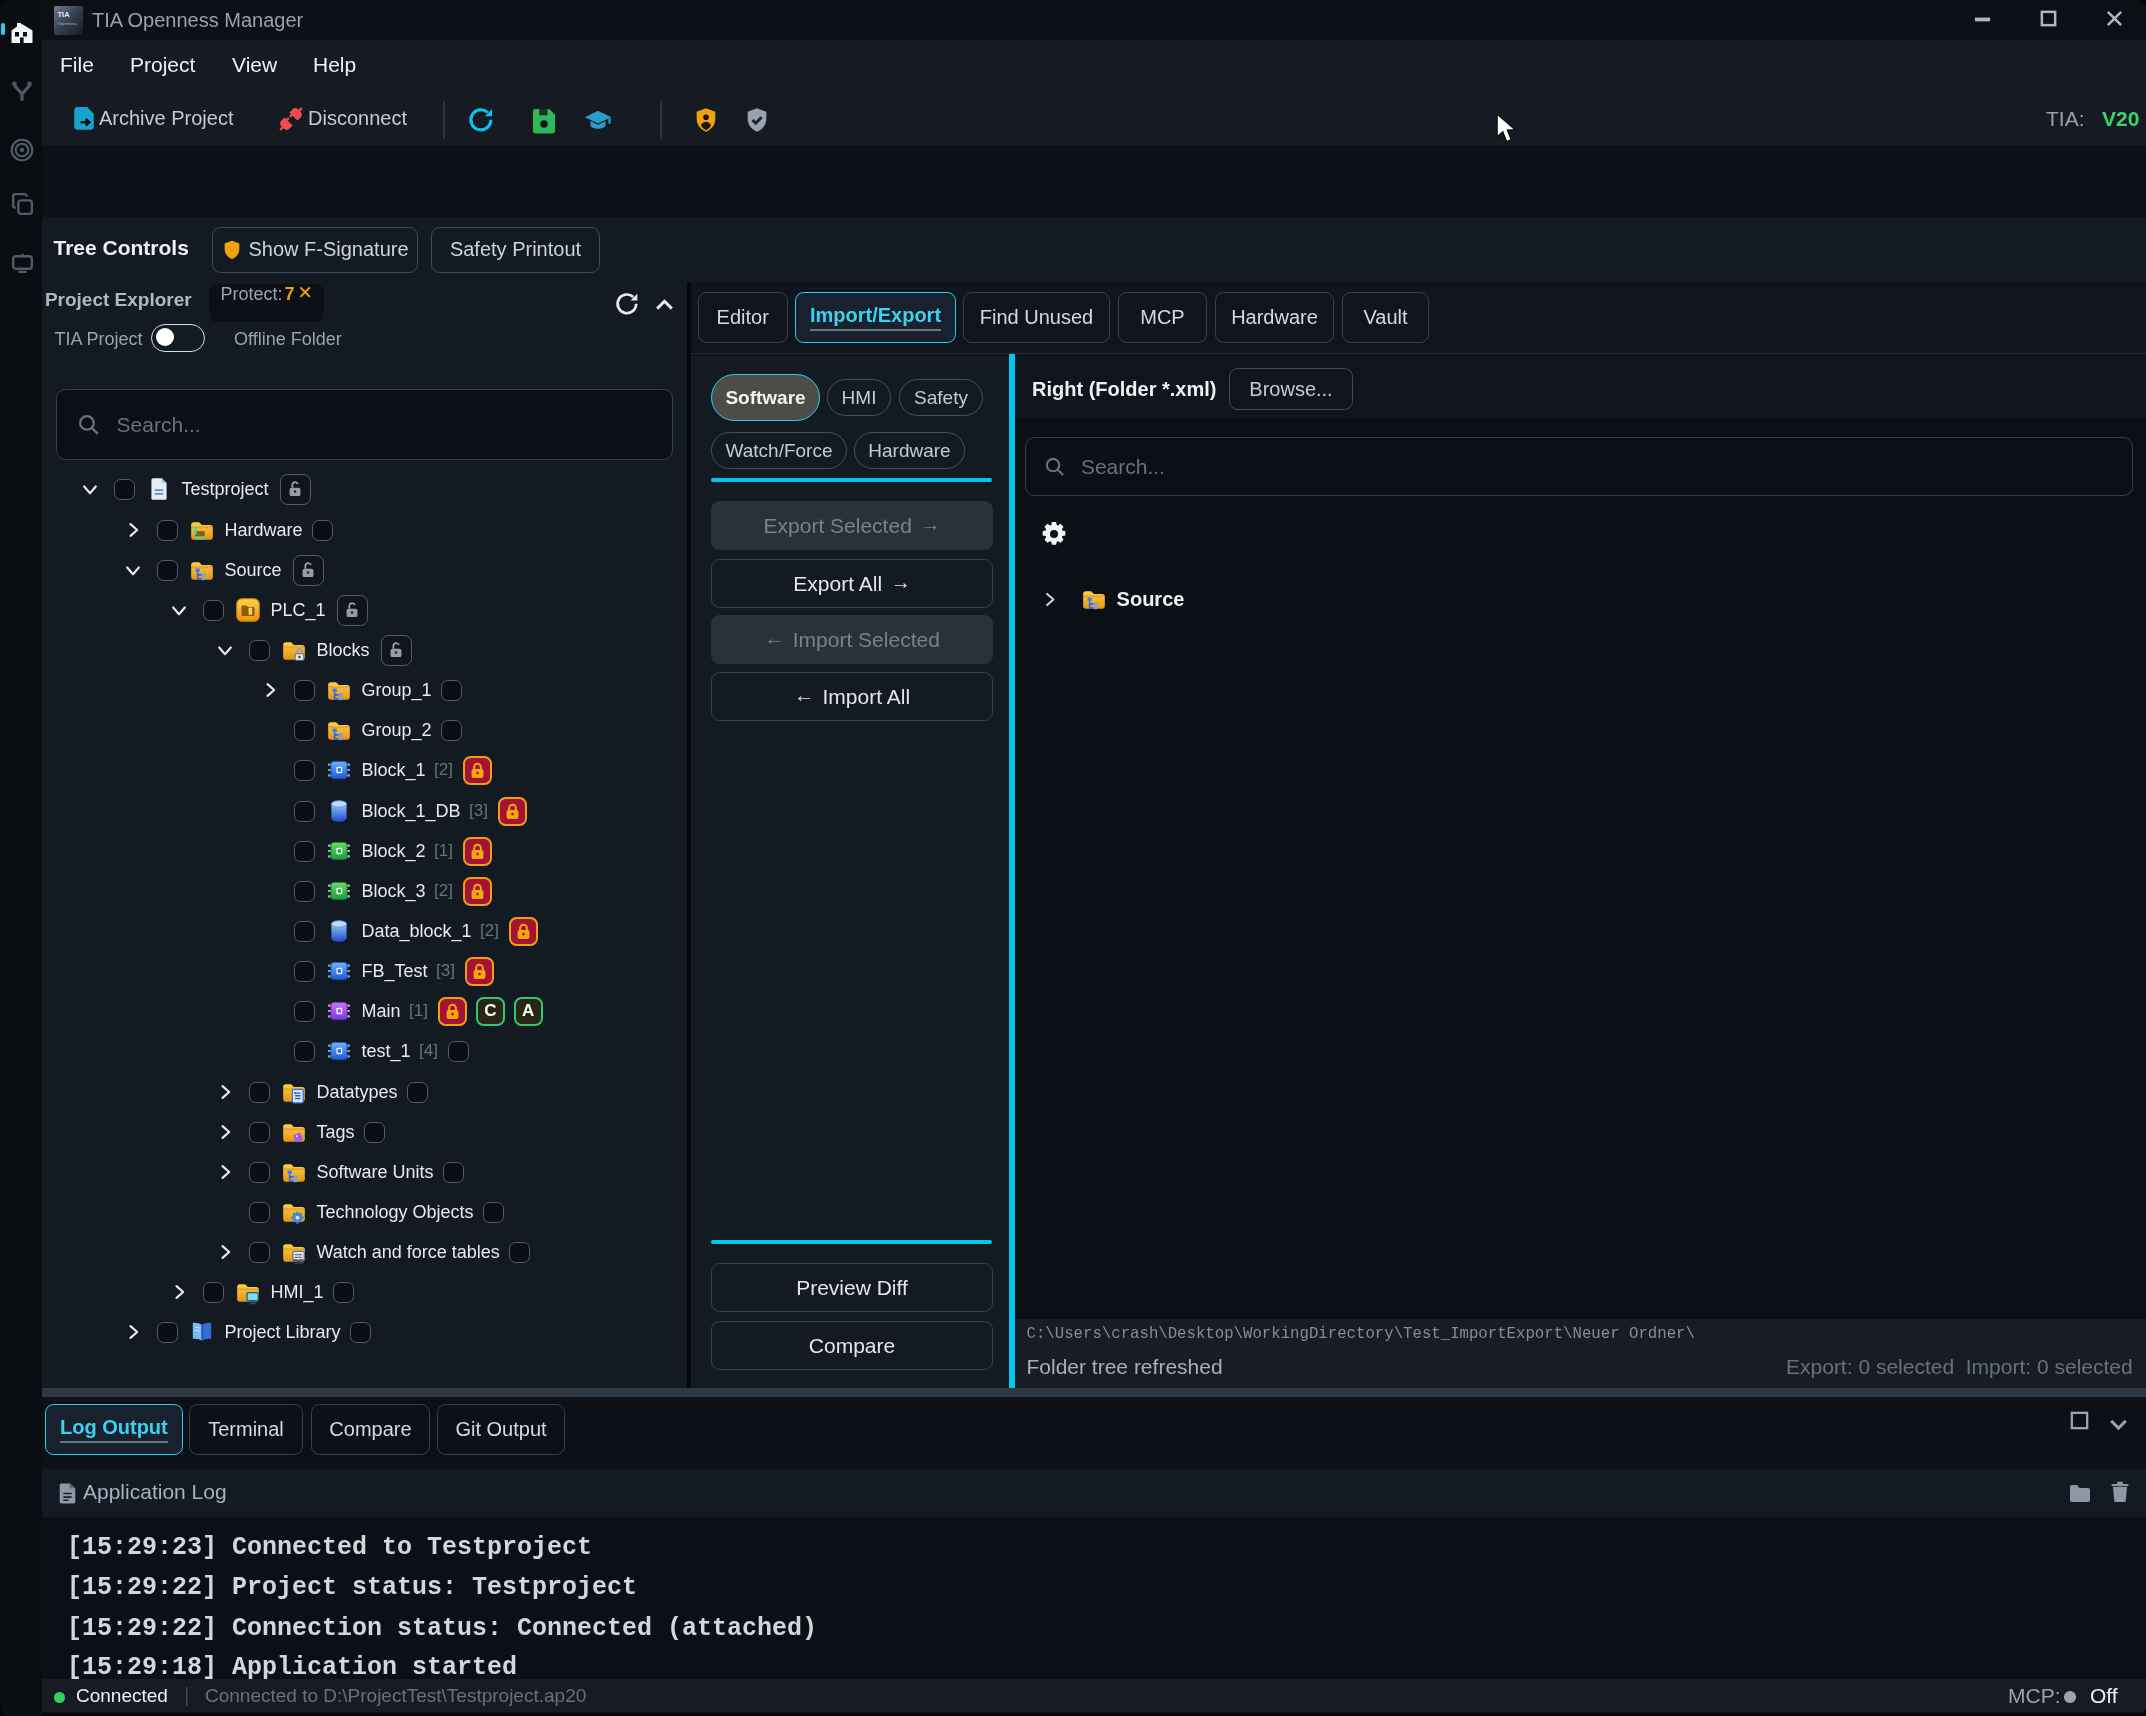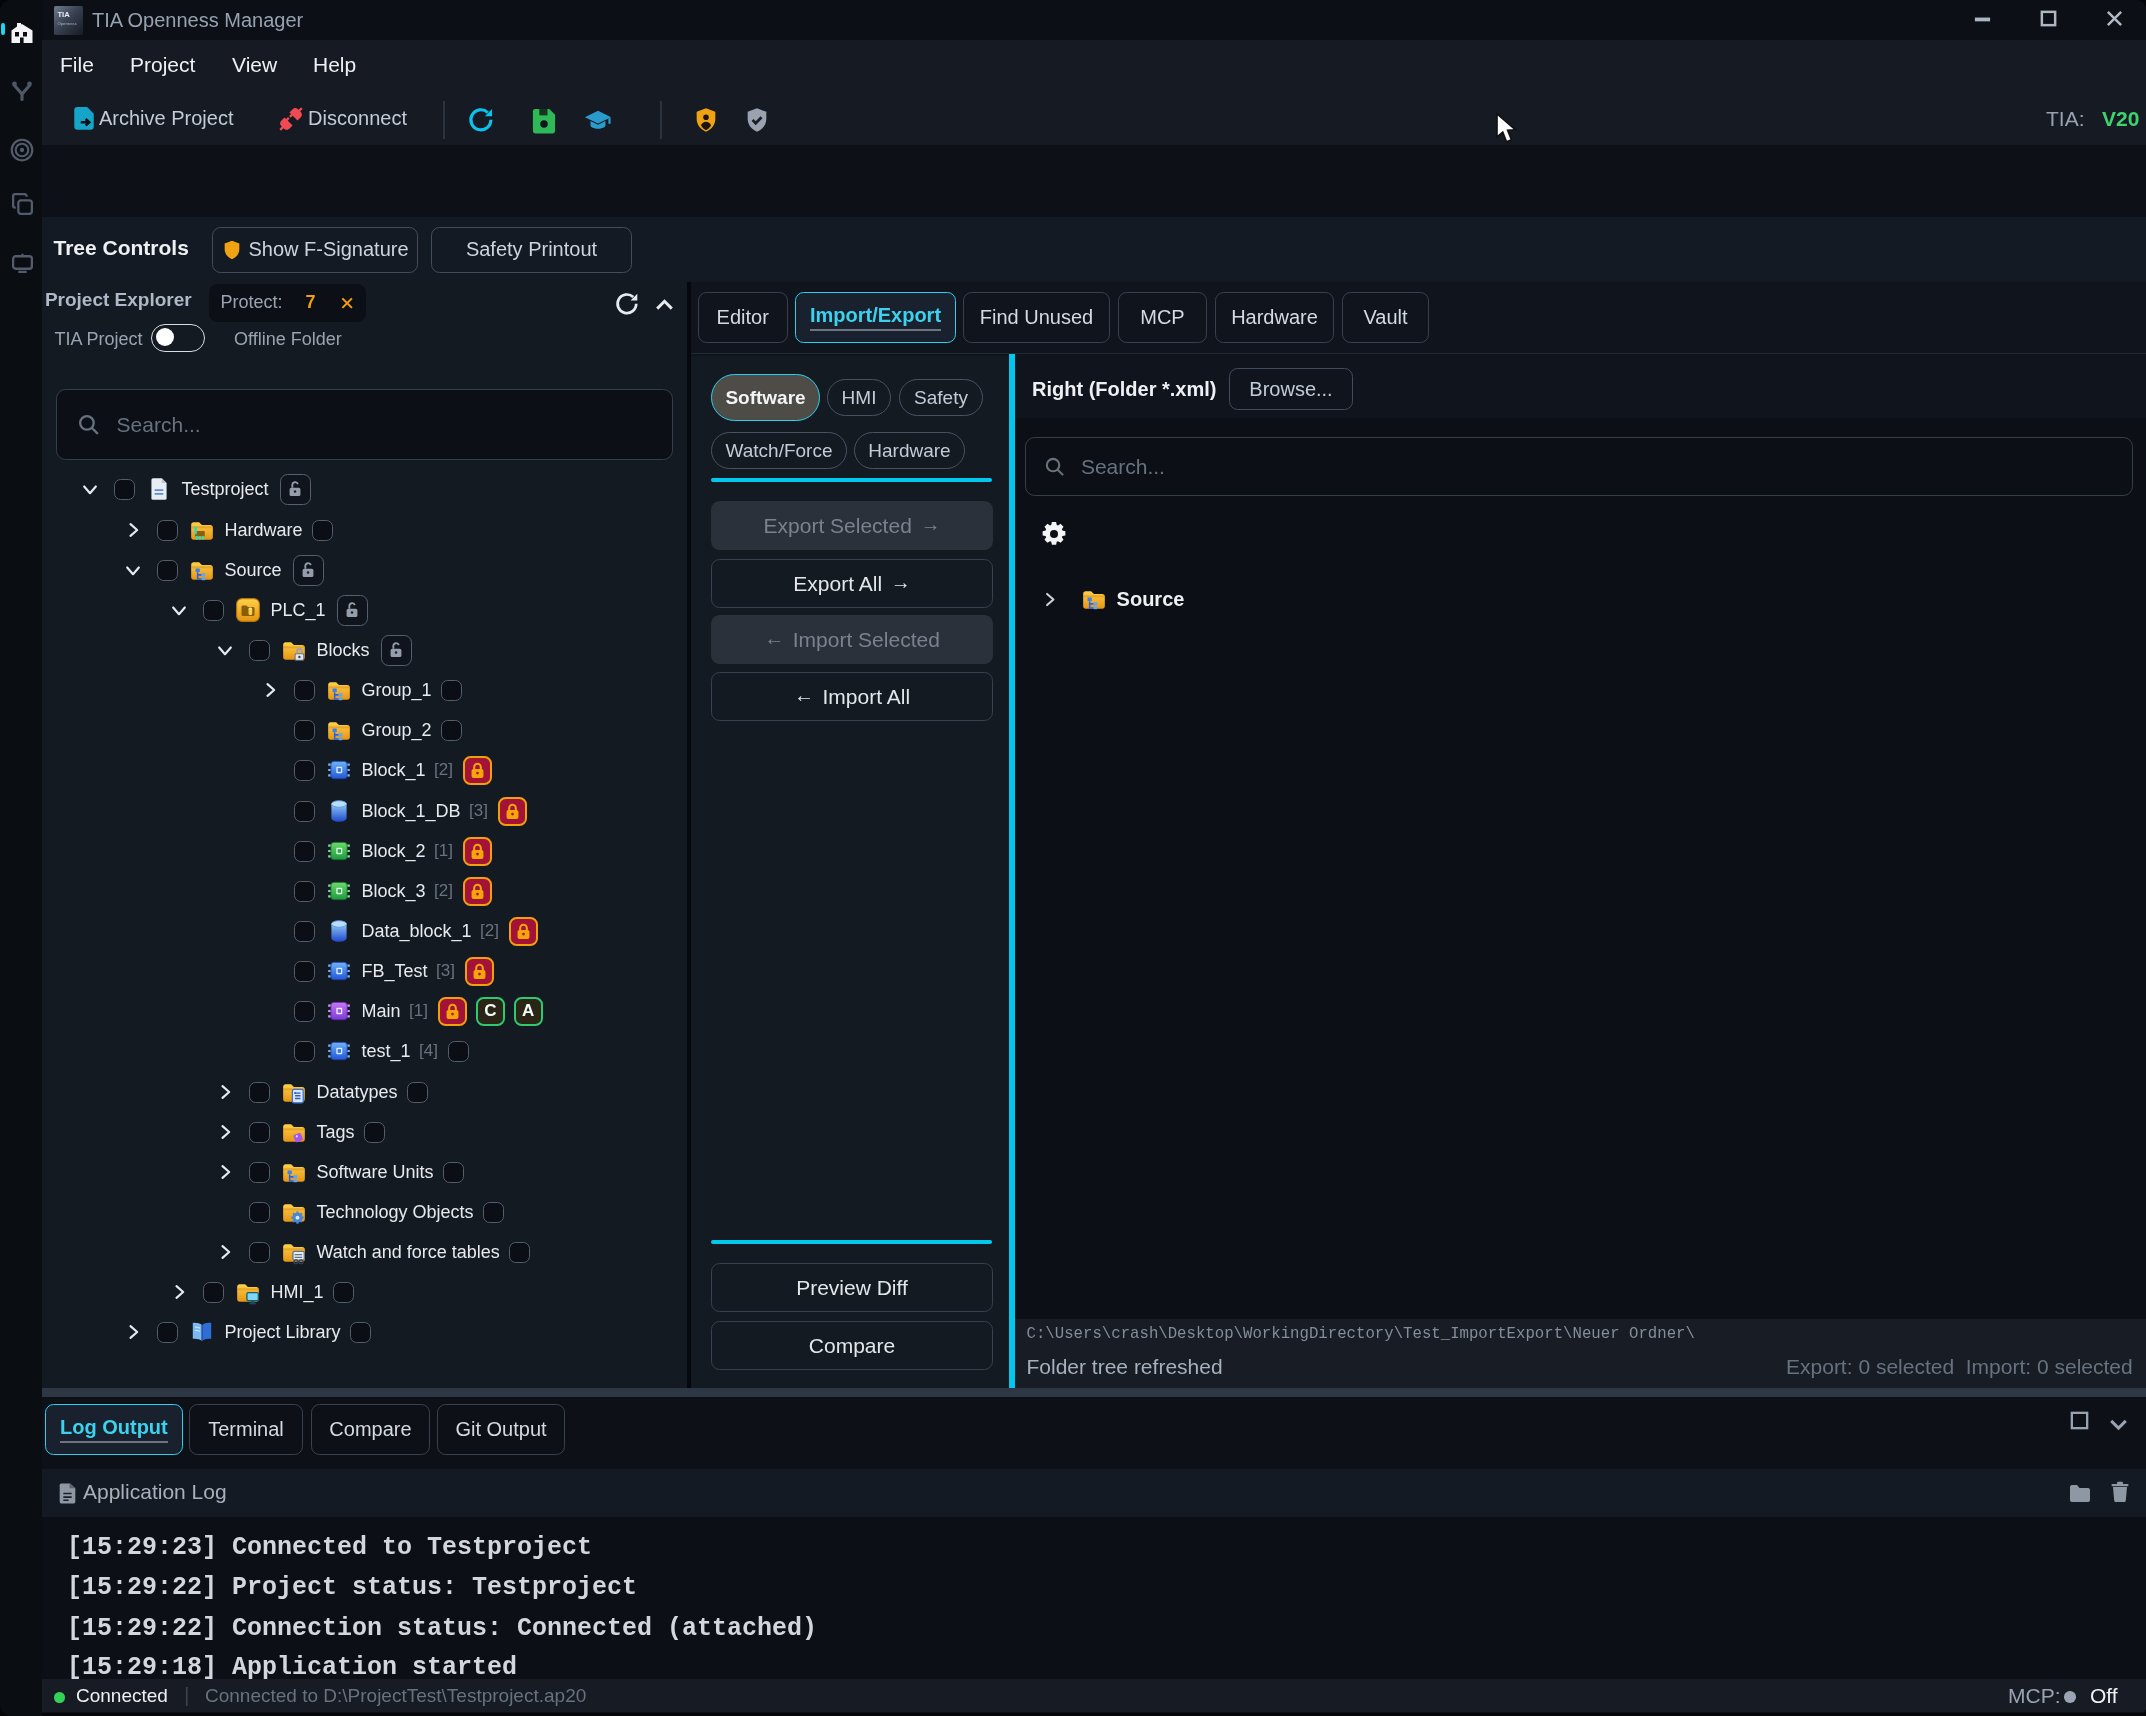--- a/index.html
+++ b/index.html
@@ -300,26 +300,26 @@
     <div class="abs" style="left:2004px;top:13.4px;font-size:21px;color:#97a1af">TIA:&nbsp;&nbsp; <span style="color:#3fd370;font-weight:bold">V20</span></div>
   </div>
   <div id="treectl">
     <div class="abs" style="left:11.5px;top:19px;font-size:21px;font-weight:bold;color:#eef1f4">Tree Controls</div>
     <div class="abs btn" style="left:170px;top:9.6px;width:206px;height:46px;gap:5px">
       <svg width="22" height="22" viewBox="0 0 24 24">
           <path d="M12 2l8 3v6c0 5.2-3.4 9.3-8 11-4.6-1.7-8-5.8-8-11V5z" fill="#f0a312"></path>
         </svg>
       <span>Show F-Signature</span>
     </div>
-    <div class="abs btn" style="left:389px;top:9.6px;width:201px;height:46px">Safety Printout</div>
+    <div class="abs btn" style="left:389px;top:9.6px;width:169px;height:46px">Safety Printout</div>
   </div>
   <div id="main">
     <div id="leftpanel">
       <div class="abs" style="left:2.9px;top:6.7px;font-size:19px;font-weight:bold;color:#aeb8c6">Project Explorer</div>
-      <div class="abs" style="left:167px;top:1.9px;height:38px;background:#0c1016;border-radius:8.6px;display:flex;align-items:center;padding:0 11.5px;gap:23px">
+      <div class="abs" style="left:167px;top:1.9px;height:38px;background:#0c1016;border-radius:8.6px;display:flex;padding:0 11.5px;gap:2px">
         <span style="font-size:18px;color:#9aa3b1">Protect:</span>
         <span style="font-size:18px;color:#f59e0b;font-weight:bold">7</span>
         <svg width="16.3" height="16.3" viewBox="0 0 24 24" fill="none" stroke="#f59e0b" stroke-width="3">
             <path d="M5 5l14 14M19 5L5 19"></path>
           </svg>
       </div>
       <svg class="abs" style="left:572px;top:8.6px" width="26" height="26" viewBox="0 0 24 24" fill="none" stroke="#e7eaee" stroke-width="2.5">
           <path d="M20.5 11.8a8.6 8.6 0 1 1-2.7-6.2"></path>
           <path d="M21.5 2.5v6.2h-6.2z" fill="#e7eaee" stroke="none"></path>
         </svg>

